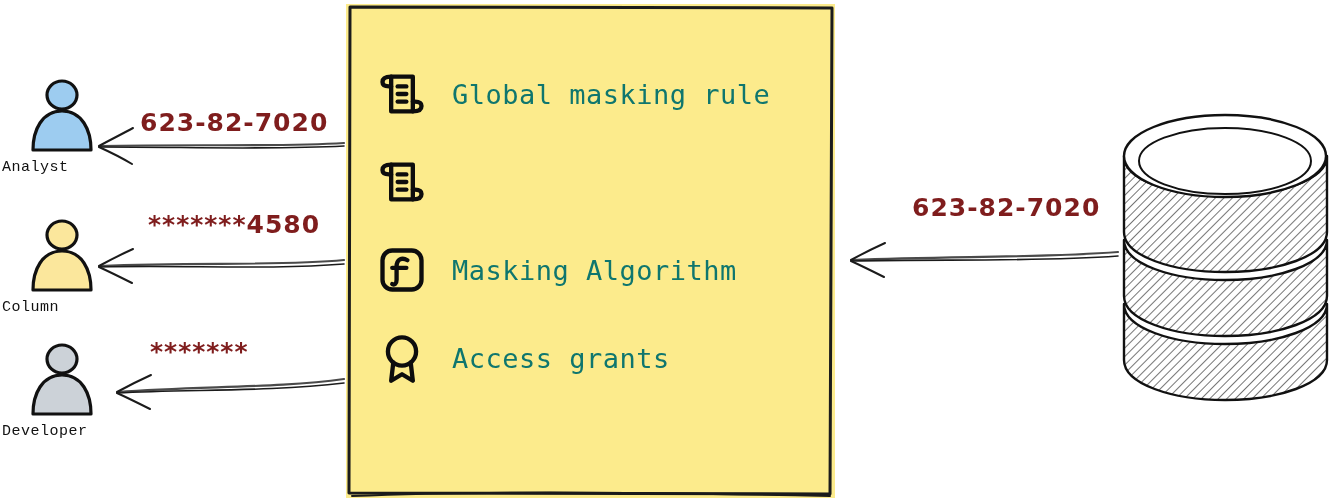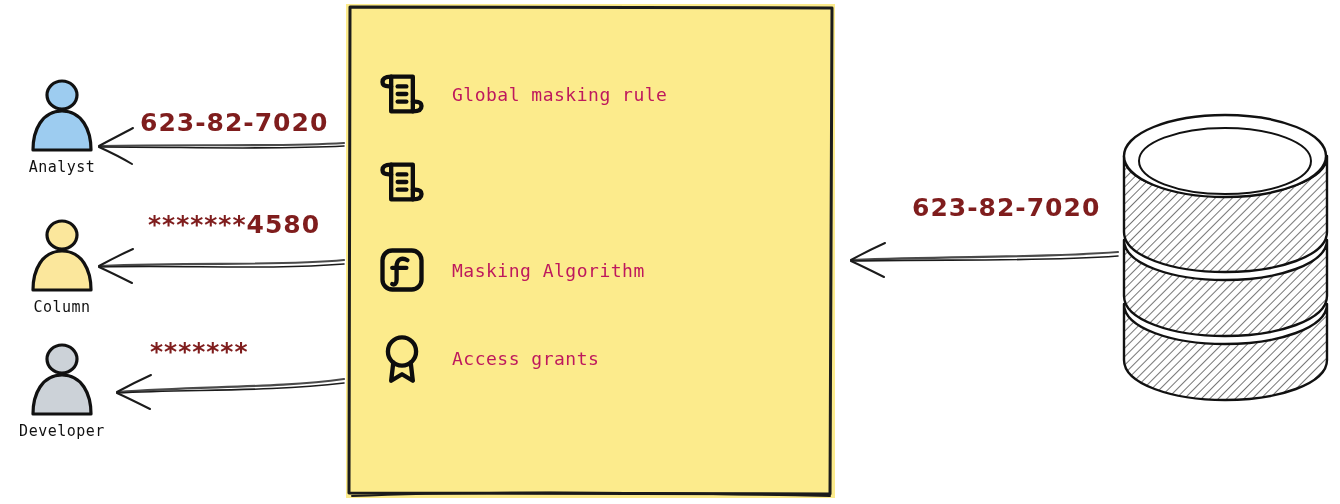--- a/index.html
+++ b/index.html
@@ -19,21 +19,22 @@
     position: absolute;
     inset: 0;
     width: 1340px;
     height: 504px;
   }
 
   
   .actor {
     position: absolute;
     width: 120px;
-    text-align: center;
+    text-align: left;
+    font-family: Liberation Mono, monospace;
   }
   .actor .figure {
     width: 70px;
     height: 80px;
     margin: 0 auto;
     display: block;
   }
   .actor .actor-label {
     font-size: 15px;
     letter-spacing: 0.5px;
@@ -85,23 +86,23 @@
     gap: 24px;
   }
   .policy-row .policy-icon {
     width: 52px;
     height: 52px;
     flex: 0 0 52px;
     display: block;
   }
   .policy-row .policy-text {
     font-family: "DejaVu Sans Mono", "Liberation Mono", monospace;
-    font-size: 18px;
+    font-size: 27px;
     letter-spacing: 0.5px;
-    color: #be185d;
+    color: #0f766e;
     white-space: nowrap;
   }
 
   
   #database {
     position: absolute;
     left: 1118px;
     top: 108px;
     width: 215px;
     height: 300px;

